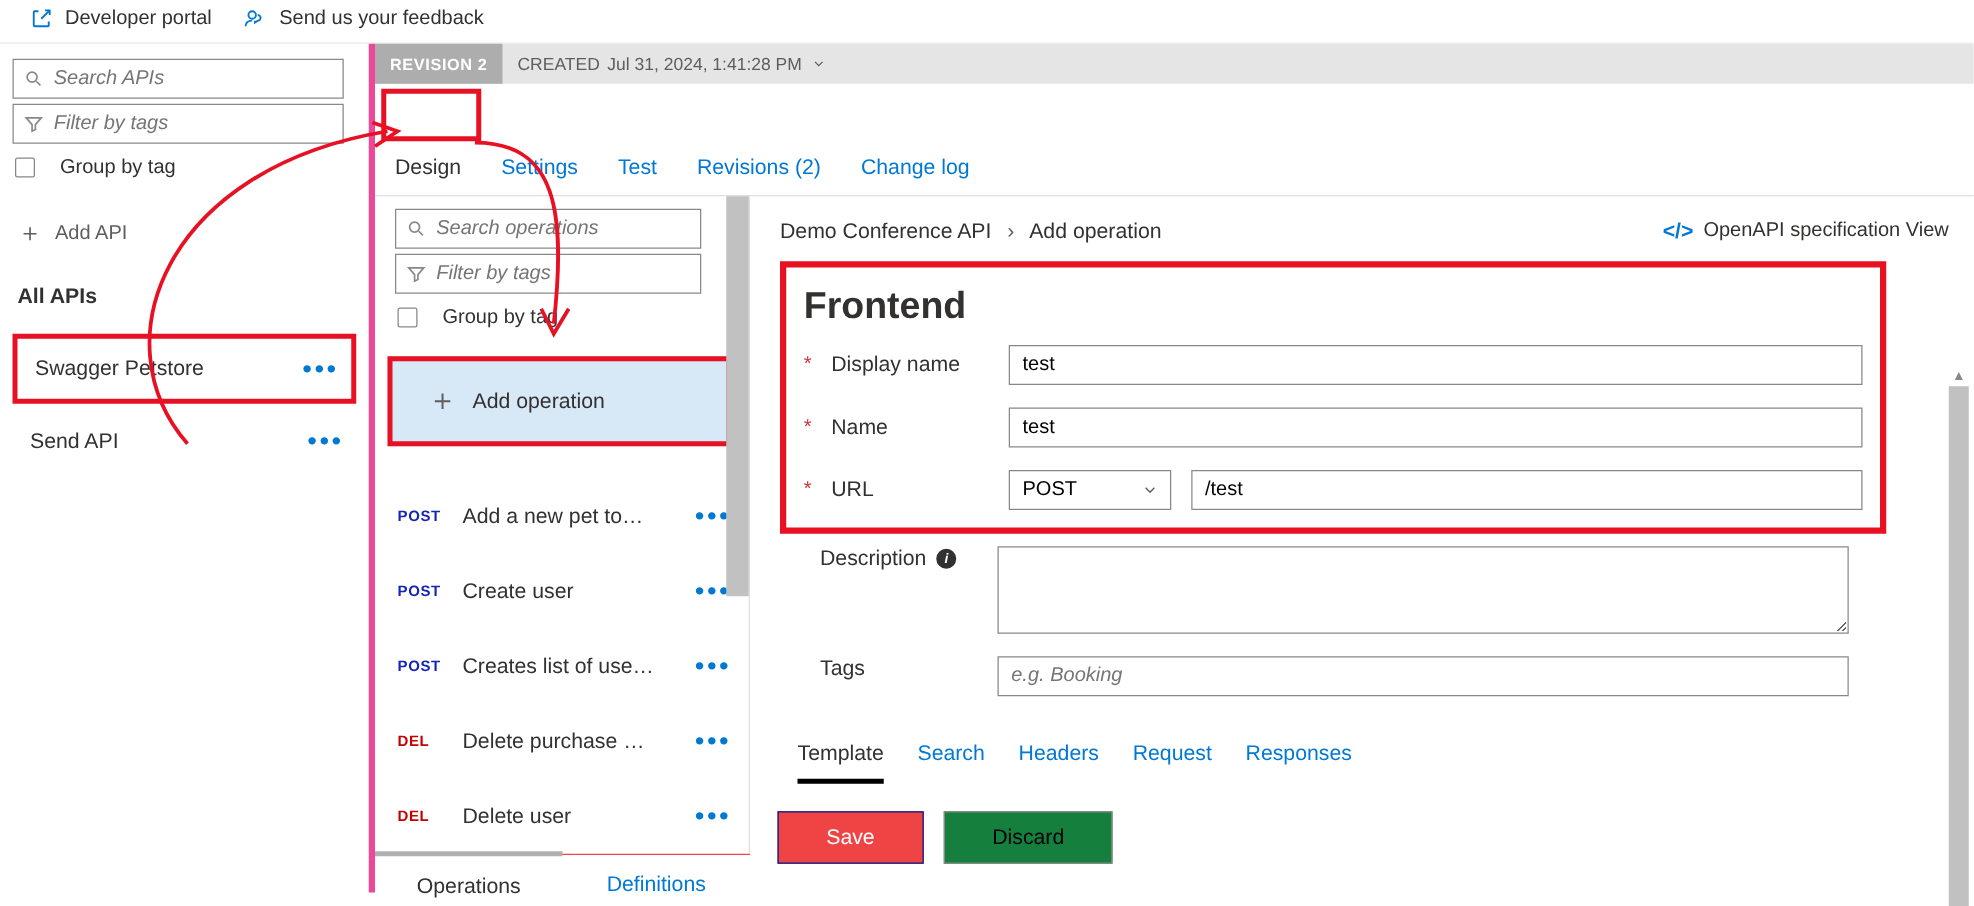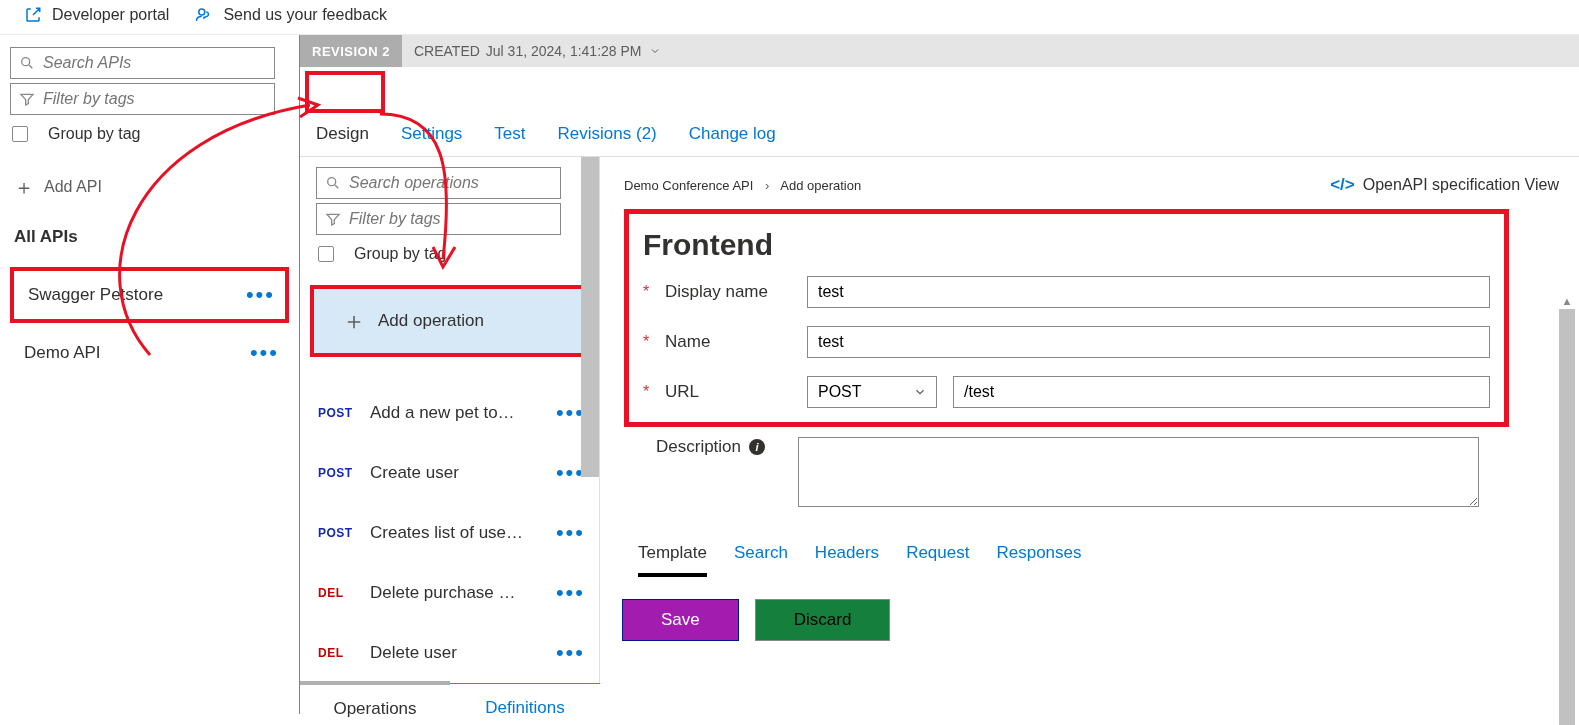--- a/index.html
+++ b/index.html
@@ -6,21 +6,21 @@
   body { width: 1579px; height: 725px; background: #fff; overflow: hidden; font-size: 14px; color: #323130; }
 
   
   .topbar { display: flex; align-items: center; gap: 26px; padding: 6px 20px 10px 24px; border-bottom: 1px solid #eceae8; }
   .toplink { display: flex; align-items: center; gap: 10px; color: #323130; font-size: 16px; cursor: pointer; }
   .toplink svg { width: 18px; height: 18px; }
 
   .main { display: flex; height: calc(100% - 46px); }
 
   
-  .left { width: 300px; padding: 12px 10px 0 10px; border-right: 1px solid #ec4899; }
+  .left { width: 300px; padding: 12px 10px 0 10px; border-right: 5px solid #ec4899; }
   .searchbox { display: flex; align-items: center; height: 32px; border: 1px solid #8a8886; padding: 0 8px; margin-bottom: 4px; color: #605e5c; font-style: italic; width: 265px; }
   .searchbox svg { width: 16px; height: 16px; margin-right: 8px; flex-shrink:0; }
   .searchbox input { border:none; outline:none; font-style:italic; font-size:16px; color:#605e5c; width:100%; background:transparent; }
   .chk { display:flex; align-items:center; gap:20px; padding:6px 2px; font-size:16px; }
   .chk .box { width:16px; height:16px; border:1px solid #8a8886; border-radius:2px; }
   .addapi { display:flex; align-items:center; gap:10px; color:#605e5c; font-size:16px; padding:28px 4px 16px 4px; cursor:pointer; }
   .addapi .plus { font-size:20px; font-weight:300; line-height:1; }
   .section-title { font-weight:600; font-size:17px; padding:14px 4px 20px 4px; }
   .api-item { display:flex; align-items:center; justify-content:space-between; padding:14px 10px 14px 14px; font-size:17px; cursor:pointer; }
   .api-item .dots { color:#0078d4; font-size:22px; letter-spacing:2px; line-height:0; }
@@ -52,21 +52,21 @@
   .op-item .dots { color:#0078d4; font-size:22px; letter-spacing:2px; line-height:0; }
 
   .bottom-tabs { display:flex; border-top:1px solid #ef4444; }
   .bottom-tabs .btab { flex:1; text-align:center; padding:14px 0; font-size:17px; cursor:pointer; }
   .bottom-tabs .btab.active { border-top:4px solid #b0b0b0; margin-top:-3px; }
   .bottom-tabs .btab.inactive { color:#0078d4; }
 
   
   .right { flex:1; display:flex; flex-direction:column; }
   .crumbrow { display:flex; align-items:center; justify-content:space-between; padding:18px 20px 8px 24px; }
-  .crumb { font-size:13px; color:#323130; }
+  .crumb { font-size:17px; color:#323130; }
   .crumb .sep { margin:0 8px; color:#605e5c; }
   .openapi { display:flex; align-items:center; gap:8px; color:#323130; font-size:16px; cursor:pointer; }
   .openapi .codeicon { color:#0078d4; font-weight:700; font-size:17px; }
 
   .formarea { margin:6px 70px 0 24px; border:5px solid #e81123; padding:14px 14px 8px 14px; }
   h2.sechead { font-size:30px; font-weight:700; margin-bottom:14px; }
   .row { display:flex; align-items:center; margin-bottom:18px; }
   .req { color:#d13438; margin-right:12px; width:10px; font-size:16px; }
   .lbl { width:142px; font-size:17px; display:flex; align-items:center; gap:8px; }
   .lbl .infoicon { width:16px; height:16px; background:#323130; color:#fff; border-radius:50%; display:inline-flex; align-items:center; justify-content:center; font-size:11px; font-weight:700; font-style:italic; }
@@ -79,21 +79,21 @@
 
   .outer { padding:0 100px 0 34px; }
   .plainrow { display:flex; align-items:flex-start; margin:10px 0 18px 0; }
   .plainrow .spacer { width:22px; }
   .subtabs { display:flex; gap:27px; padding:18px 0 0 38px; font-size:17px; }
   .subtab { color:#0078d4; cursor:pointer; padding-bottom:10px; }
   .subtab.active { color:#323130; border-bottom:4px solid #000; font-weight:400; }
 
   .actions { display:flex; gap:16px; padding:22px 0 0 22px; }
   .btn { padding:10px 38px; font-size:17px; cursor:pointer; border:1px solid #8a8886; background:#15803d; }
-  .btn.primary { background:#a21caf; color:#fff; border-color:#00188f;text-align:right; }
+  .btn.primary { background:#ef4444; color:#fff; border-color:#00188f;text-align:right; }
 
   .rscroll { position:absolute; right:4px; top:152px; width:16px; height:545px; }
   .rscroll .thumb { background:#c1c1c1; width:16px; height:545px; }
   .rscroll .arrow { position:absolute; left:0; width:16px; text-align:center; color:#8a8886; font-size:11px; }
 
   
   .anno { position:absolute; pointer-events:none; }
 </style>
 </head>
 <body>
@@ -139,21 +139,21 @@
       <span>Add API</span>
     </div>
     <div class="section-title">All APIs</div>
     <div class="api-selected-box">
       <div class="api-item">
         <span>Swagger Petstore</span>
         <span class="dots">•••</span>
       </div>
     </div>
     <div class="api-item">
-      <span>Demo API</span>
+      <span>Send API</span>
       <span class="dots">•••</span>
     </div>
   </div>
 
   <div style="flex:1; display:flex; flex-direction:column; position:relative;">
     <div class="revisionbar">
       <div class="revbadge">REVISION 2</div>
       <div class="revcreated">
         <span>CREATED</span>
         <span>Jul 31, 2024, 1:41:28 PM</span>
@@ -281,20 +281,27 @@
           <div class="plainrow">
             <span class="spacer"></span>
             <span class="lbl">
               <span>Description</span>
               <span class="infoicon">i</span>
             </span>
             <div class="fld">
                 <textarea style=""></textarea>
               </div>
           </div>
+          <div class="plainrow">
+            <span class="spacer"></span>
+            <span class="lbl">Tags</span>
+            <div class="fld">
+                <input class="tagsinput" placeholder="e.g. Booking" style="">
+              </div>
+          </div>
         </div>
 
         <div class="subtabs">
           <span class="subtab active">Template</span>
           <span class="subtab">Search</span>
           <span class="subtab">Headers</span>
           <span class="subtab">Request</span>
           <span class="subtab">Responses</span>
         </div>
 

